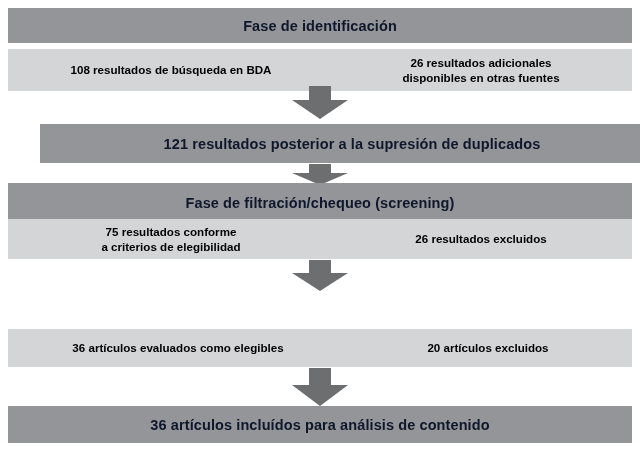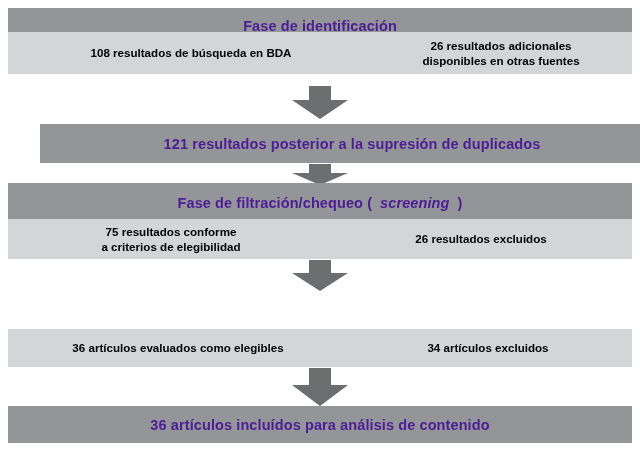--- a/index.html
+++ b/index.html
@@ -22,21 +22,21 @@
 
   
   .band {
     position: absolute;
     left: 8px;
     width: 624px;
     box-sizing: border-box;
   }
   .band-dark {
     background: #949599;
-    color: #4c1d95;
+    color: #0f172a;
     display: flex;
     align-items: center;
     justify-content: center;
     text-align: center;
     font-weight: bold;
     font-size: 14.5px;
     letter-spacing: 0.1px;
   }
   .band-light {
     background: #d4d5d7;
@@ -53,37 +53,37 @@
     position: absolute;
     top: 50%;
     transform: translateY(-50%);
     text-align: center;
     line-height: 1.32;
     white-space: pre-line;
   }
   .cell-left  { left: 18px;  width: 290px; }
   .cell-right { left: 330px; width: 286px; }
 
-  .italic { font-style: italic; }
+  .italic { }
 
   
   .arrow {
     position: absolute;
     width: 56px;
     left: 292px;
   }
   .arrow svg { display: block; width: 100%; height: 100%; }
 
   
   .b1-head  { top: 8px;   height: 35px; }
-  .b1-body  { top: 32px;  height: 42px; padding-left: 20px; }
+  .b1-body  { top: 49px;  height: 42px; }
   .a1       { top: 86px;  height: 33px; }
   .b2       { top: 124px; height: 39px; margin-left: 32px; }
   .a2       { top: 164px; height: 21px; }
-  .b3-head  { top: 183px; height: 40px; gap: 8px; }
+  .b3-head  { top: 183px; height: 40px; }
   .b3-body  { top: 219px; height: 40px; }
   .a3       { top: 260px; height: 31px; }
   .b4-head  { top: 292px; height: 37px; }
   .b4-body  { top: 329px; height: 38px; padding-left: 7px; }
   .a4       { top: 368px; height: 38px; }
   .b5       { top: 406px; height: 37px; }
 </style>
 </head>
 <body>
 
@@ -130,21 +130,21 @@
   <div class="arrow a3">
     <svg viewBox="0 0 56 31" preserveAspectRatio="none" aria-hidden="true">
       <polygon points="17,0 39,0 39,13 56,13 28,31 0,13 17,13" fill="#6d6e70"></polygon>
     </svg>
   </div>
 
 
   <div class="band band-light b4-body">
     <div class="cells">
       <div class="cell cell-left">36 artículos evaluados como elegibles</div>
-      <div class="cell cell-right">34 artículos excluidos</div>
+      <div class="cell cell-right">20 artículos excluidos</div>
     </div>
   </div>
 
   <div class="arrow a4">
     <svg viewBox="0 0 56 38" preserveAspectRatio="none" aria-hidden="true">
       <polygon points="17,0 39,0 39,17 56,17 28,38 0,17 17,17" fill="#6d6e70"></polygon>
     </svg>
   </div>
 
   <div class="band band-dark b5">36 artículos incluídos para análisis de contenido</div>

